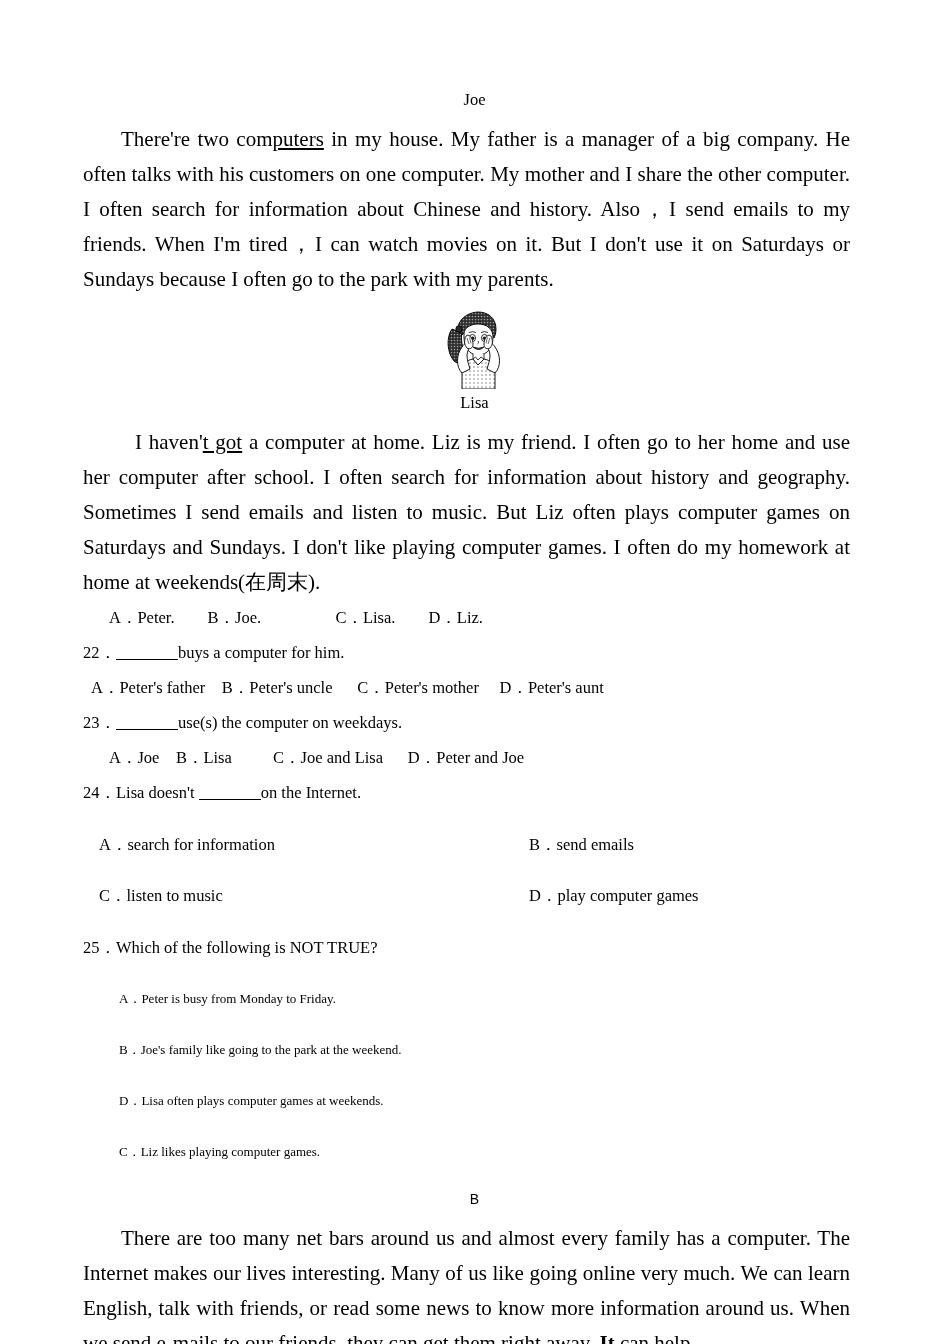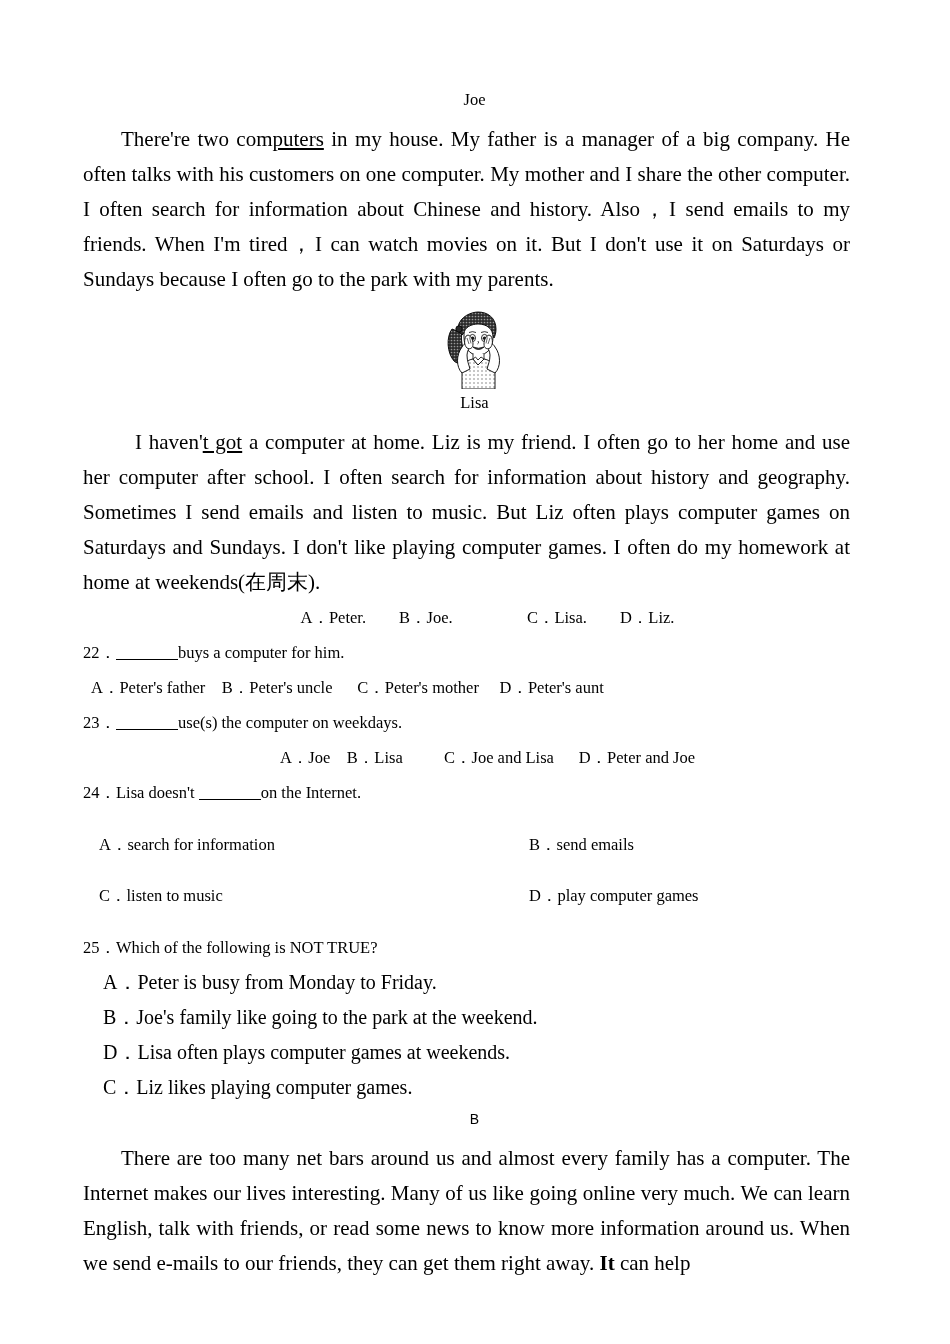--- a/index.html
+++ b/index.html
@@ -88,27 +88,27 @@
     margin: 0;
     white-space: pre;
   }
   .opt-row {
     font-size: 16.5px;
     line-height: 35px;
     white-space: pre;
   }
   .opt-col-a { display: inline-block; width: 430px; }
   .stacked-opt {
-    font-size: 20px;
-    line-height: 35px;
-    margin: 0;
+    font-size: 13px;
+    line-height: 35px;
+    margin: 16px;
     padding-left: 20px;
     white-space: pre;
   }
-  .pad-left-lg { padding-left: 26px; text-align: center; }
+  .pad-left-lg { padding-left: 26px; }
   .pad-left-sm { padding-left: 16px; }
   .pad-left-xs { padding-left: 8px; }
 </style>
 </head>
 <body>
 
 <div class="page">
   <div class="content">
 
     <div class="centered-label">Joe</div>

